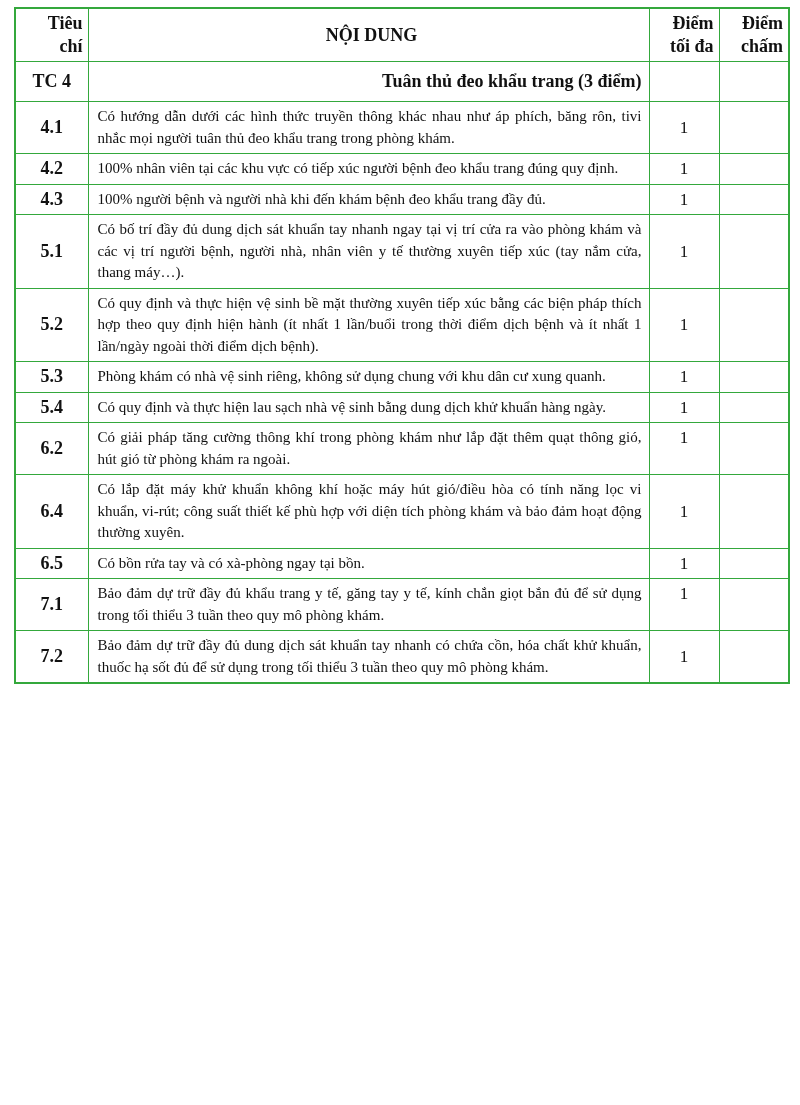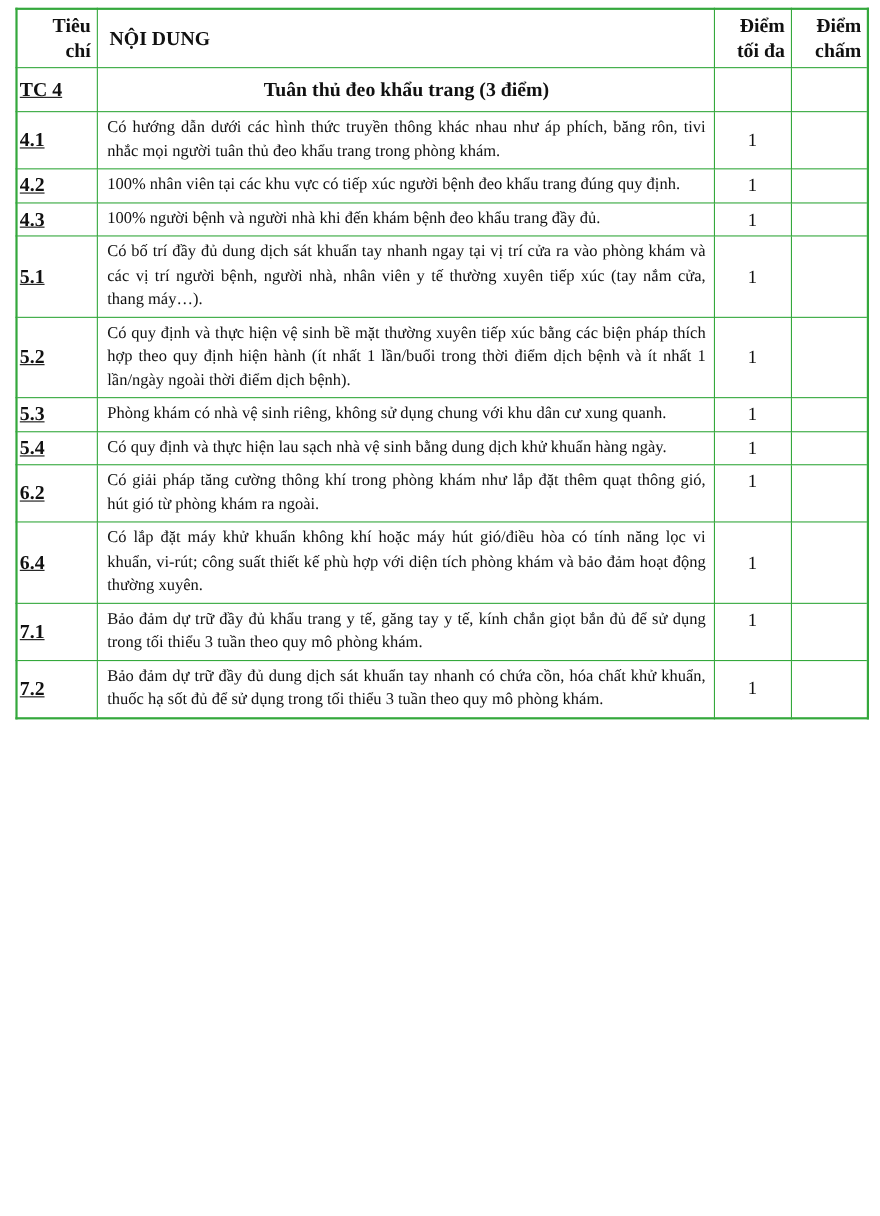--- a/index.html
+++ b/index.html
@@ -36,42 +36,41 @@
     vertical-align:middle;
     word-wrap:break-word;
   }
   thead th{
     font-weight:bold;
     font-size:18px;
     line-height:23px;
     padding:3px 5px;
   }
   th.h-code{text-align:right;}
-  th.h-content{text-align:left;padding-left:11px;}
+  th.h-content{text-align:center;padding-left:11px;}
   th.h-max,th.h-score{text-align:right;}
   td.code{
-    text-align:left;
+    text-align:center;
     font-weight:bold;
     font-size:18px;
     padding:2px 2px;
-    text-decoration:underline;
   }
   td.content{
     text-align:justify;
     font-size:15px;
     line-height:21.5px;
     padding:4px 7px 4px 9px;
   }
   tr.section-row td.content{
     font-weight:bold;
     font-size:18px;
     line-height:23px;
     padding-top:8px;
     padding-bottom:8px;
-    text-align:center;
+    text-align:right;
   }
   td.max{
     text-align:center;
     font-size:17px;
     line-height:21.5px;
     padding:4px 2px;
   }
   td.max.v-top{vertical-align:top;}
   td.max.v-middle{vertical-align:middle;}
   td.score{
@@ -152,20 +151,26 @@
           <td class="max v-top">1</td>
           <td class="score"></td>
         </tr>
         <tr class="item-row">
           <td class="code">6.4</td>
           <td class="content">Có lắp đặt máy khử khuẩn không khí hoặc máy hút gió/điều hòa có tính năng lọc vi khuẩn, vi-rút; công suất thiết kế phù hợp với diện tích phòng khám và bảo đảm hoạt động thường xuyên.</td>
           <td class="max v-middle">1</td>
           <td class="score"></td>
         </tr>
         <tr class="item-row">
+          <td class="code">6.5</td>
+          <td class="content">Có bồn rửa tay và có xà-phòng ngay tại bồn.</td>
+          <td class="max v-top">1</td>
+          <td class="score"></td>
+        </tr>
+        <tr class="item-row">
           <td class="code">7.1</td>
           <td class="content">Bảo đảm dự trữ đầy đủ khẩu trang y tế, găng tay y tế, kính chắn giọt bắn đủ để sử dụng trong tối thiểu 3 tuần theo quy mô phòng khám.</td>
           <td class="max v-top">1</td>
           <td class="score"></td>
         </tr>
         <tr class="item-row">
           <td class="code">7.2</td>
           <td class="content">Bảo đảm dự trữ đầy đủ dung dịch sát khuẩn tay nhanh có chứa cồn, hóa chất khử khuẩn, thuốc hạ sốt đủ để sử dụng trong tối thiểu 3 tuần theo quy mô phòng khám.</td>
           <td class="max v-middle">1</td>
           <td class="score"></td>

